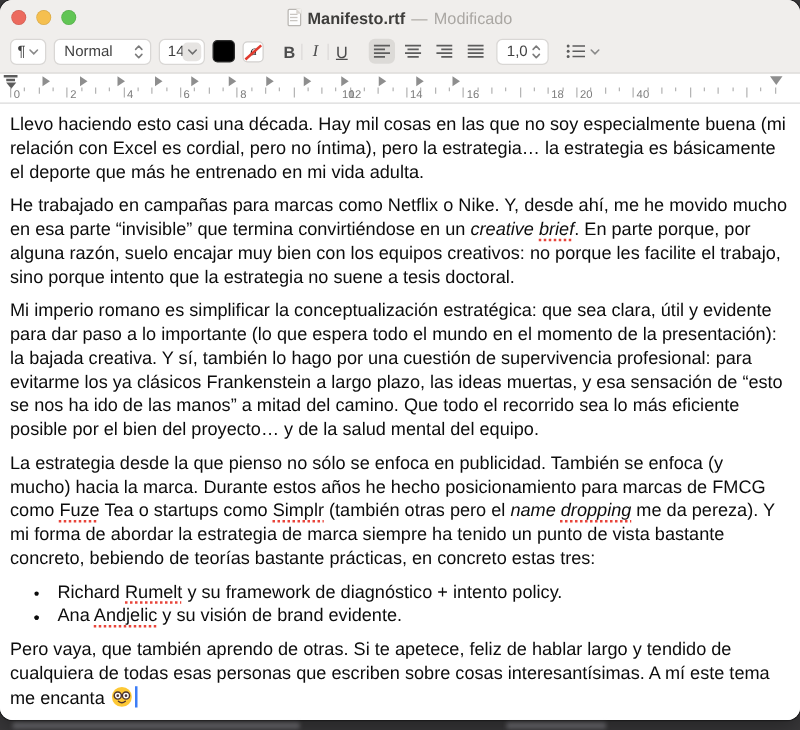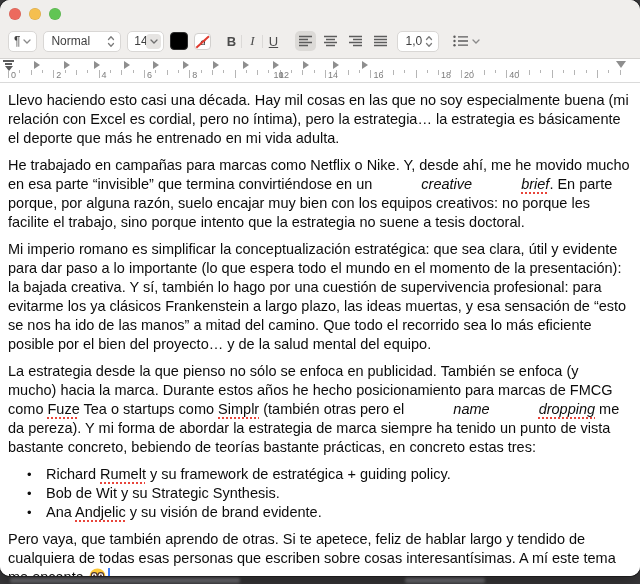--- a/index.html
+++ b/index.html
@@ -84,21 +84,21 @@
     border-top: 5px solid #5c5c5c; border-left: 4px solid transparent; border-right: 4px solid transparent; }
   .indent-right { position: absolute; top: 2px; width: 0; height: 0;
     border-top: 7px solid #8e8e8e; border-left: 5px solid transparent; border-right: 5px solid transparent; }
   
   .textarea { height: 493px; background: #fff; padding: 8px 10px 0 8px;
     font-size: 14.5px; line-height: 19px; color: #0c0c0c; overflow: hidden; }
   .block + .block { margin-top: 8px; }
   .li + .li { margin-top: 0; }
   .li { position: relative; padding-left: 38px; font-weight: bold; }
   .bullet { position: absolute; left: 19px; top: 0; font-weight: normal; font-size: 13px; }
-  .it { font-style: italic; margin-left: 45px; }
+  .it { font-style: italic; }
   .bd { font-weight: normal; }
   .sp { text-decoration: underline; text-decoration-style: dotted; text-decoration-color: #e8443a;
         text-decoration-thickness: 2px; text-underline-offset: 2.5px; }
   .emoji { display: inline-block; width: 17px; height: 17px; vertical-align: -3px; margin-left: 1px; }
   .emoji svg { display:block; width: 100%; height: 100%; }
   .caret { display: inline-block; width: 2px; height: 17px; background: #3d7df6;
     vertical-align: -3px; margin-left: 2px; }
   
   .bg-hint { position: absolute; background: rgba(205,205,215,.28); border-radius: 2px; filter: blur(1.5px); }
 </style>
@@ -106,20 +106,26 @@
 <body>
 
 <div class="window">
 
   <div class="chrome">
     <div class="titlebar">
       <div class="traffic">
         <span class="light red"></span>
         <span class="light yellow"></span>
         <span class="light green"></span>
+      </div>
+      <div class="title-wrap">
+        <span class="doc-icon"></span>
+        <span class="title-name">Manifesto.rtf</span>
+        <span class="title-sep">—</span>
+        <span class="title-status">Modificado</span>
       </div>
     </div>
 
     <div class="toolbar">
       <button class="tb-btn">
         <span>¶</span>
         <svg class="chev" width="8" height="5" viewBox="0 0 8 5">
             <path d="M1 1 L4 4 L7 1" fill="none" stroke="#8a8a8a" stroke-width="1.3" stroke-linecap="round"></path>
           </svg>
       </button>
@@ -287,22 +293,22 @@
       </div>
     <div class="indent-right" style="left:616px"></div>
   </div>
 
   <div class="textarea">
     <div>
         <div class="block para"><span>Llevo haciendo esto casi una década. Hay mil cosas en las que no soy especialmente buena (mi relación con Excel es cordial, pero no íntima), pero la estrategia… la estrategia es básicamente el deporte que más he entrenado en mi vida adulta.</span></div>
         <div class="block para"><span>He trabajado en campañas para marcas como Netflix o Nike. Y, desde ahí, me he movido mucho en esa parte “invisible” que termina convirtiéndose en un </span><span class="it">creative </span><span class="it sp">brief</span><span>. En parte porque, por alguna razón, suelo encajar muy bien con los equipos creativos: no porque les facilite el trabajo, sino porque intento que la estrategia no suene a tesis doctoral.</span></div>
         <div class="block para"><span>Mi imperio romano es simplificar la conceptualización estratégica: que sea clara, útil y evidente para dar paso a lo importante (lo que espera todo el mundo en el momento de la presentación): la bajada creativa. Y sí, también lo hago por una cuestión de supervivencia profesional: para evitarme los ya clásicos Frankenstein a largo plazo, las ideas muertas, y esa sensación de “esto se nos ha ido de las manos” a mitad del camino. Que todo el recorrido sea lo más eficiente posible por el bien del proyecto… y de la salud mental del equipo.</span></div>
         <div class="block para"><span>La estrategia desde la que pienso no sólo se enfoca en publicidad. También se enfoca (y mucho) hacia la marca. Durante estos años he hecho posicionamiento para marcas de FMCG como </span><span class="sp">Fuze</span><span> Tea o startups como </span><span class="sp">Simplr</span><span> (también otras pero el </span><span class="it">name </span><span class="it sp">dropping</span><span> me da pereza). Y mi forma de abordar la estrategia de marca siempre ha tenido un punto de vista bastante concreto, bebiendo de teorías bastante prácticas, en concreto estas tres:</span></div>
-        <div class="block li"><span class="bullet">•</span><span class="bd">Richard </span><span class="bd sp">Rumelt</span><span class="bd"> y su framework de estratégica + guiding policy.</span></div>
-        <div class="block li"><span class="bullet">•</span><span class="bd">Bob de Wit y su Strategic Synthesis.</span></div>
+        <div class="block li"><span class="bullet">•</span><span class="bd">Richard </span><span class="bd sp">Rumelt</span><span class="bd"> y su framework de diagnóstico + intento policy.</span></div>
+        <div class="block li"><span class="bullet">•</span></div>
         <div class="block li"><span class="bullet">•</span><span class="bd">Ana </span><span class="bd sp">Andjelic</span><span class="bd"> y su visión de brand evidente.</span></div>
         <div class="block para"><span>Pero vaya, que también aprendo de otras. Si te apetece, feliz de hablar largo y tendido de cualquiera de todas esas personas que escriben sobre cosas interesantísimas. A mí este tema me encanta </span><span class="emoji"><svg viewBox="0 0 16 16">
               <circle cx="8" cy="8" r="7.5" fill="#fdc835"></circle>
               <circle cx="4.9" cy="7" r="2.7" fill="#fff" stroke="#4e342e" stroke-width="1.1"></circle>
               <circle cx="11.1" cy="7" r="2.7" fill="#fff" stroke="#4e342e" stroke-width="1.1"></circle>
               <line x1="7.4" y1="6.6" x2="8.6" y2="6.6" stroke="#4e342e" stroke-width="1.1"></line>
               <circle cx="4.9" cy="7.1" r="1" fill="#4e342e"></circle>
               <circle cx="11.1" cy="7.1" r="1" fill="#4e342e"></circle>
               <path d="M5.4 11.3 Q8 13.4 10.6 11.3" fill="none" stroke="#4e342e" stroke-width="1.1" stroke-linecap="round"></path>
             </svg></span><span class="caret"></span></div>

